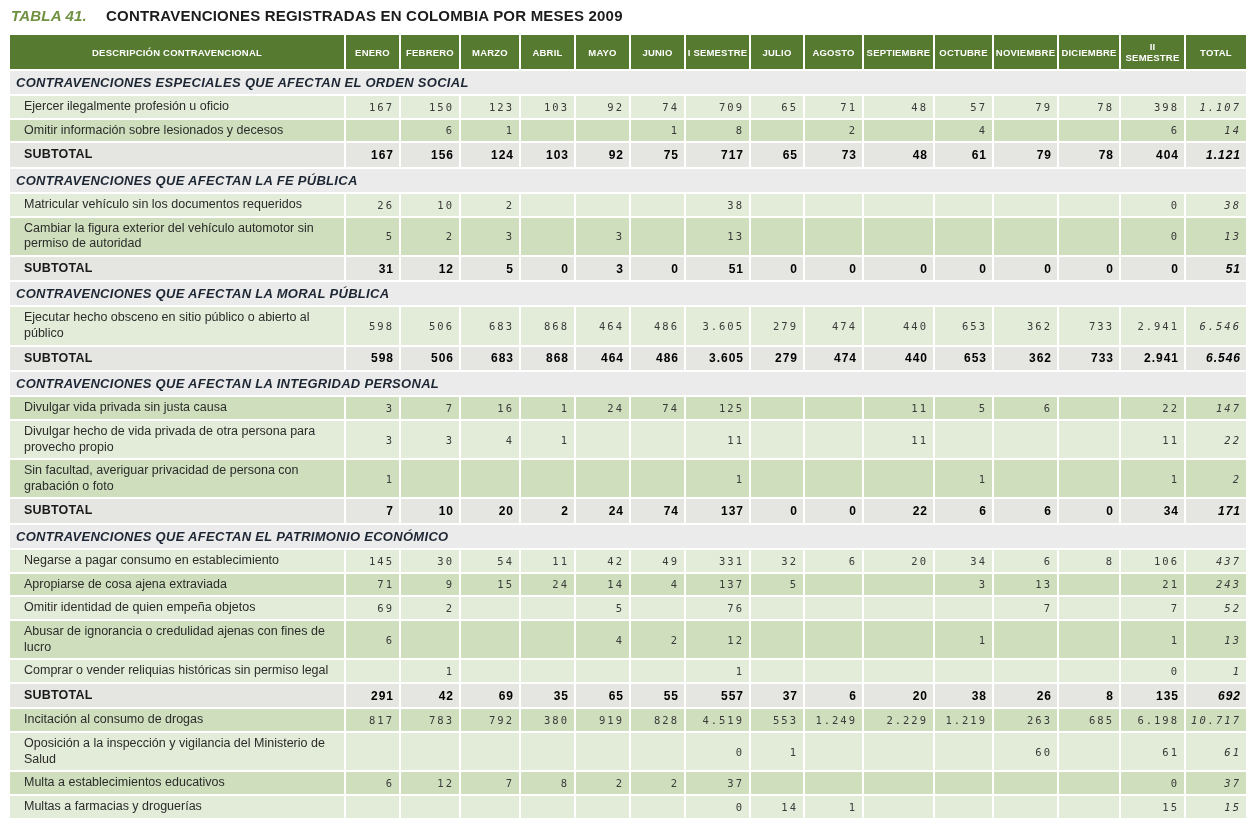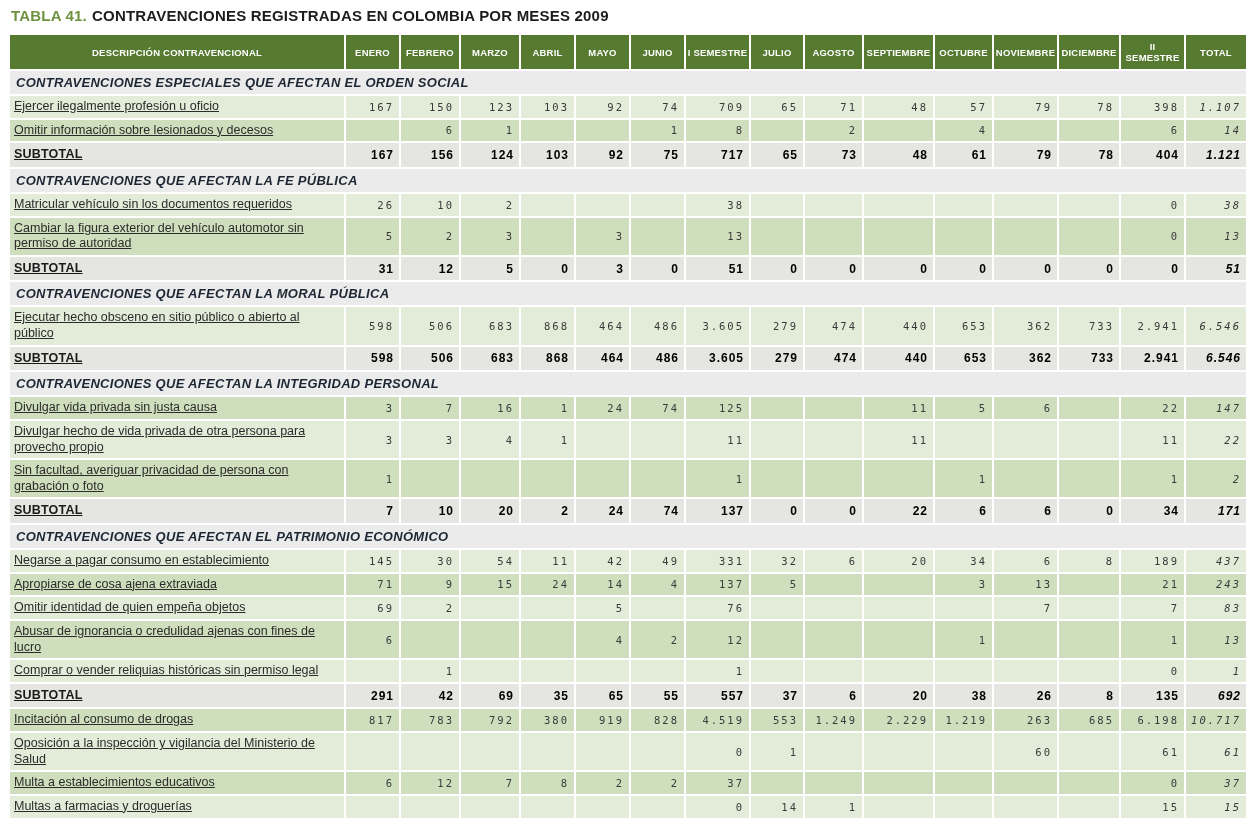--- a/index.html
+++ b/index.html
@@ -6,21 +6,21 @@
   html, body { background: #ffffff; }
   body {
     width: 1255px; height: 823px; overflow: hidden;
     font-family: "Liberation Sans", sans-serif;
   }
   .page { padding: 4px 9px 0 10px; }
 
   
   .title { font-size: 15px; font-weight: bold; letter-spacing: 0.2px;
            margin: 3px 0 11px 1px; color: #1c1c1c; }
-  .title .accent { color: #6f9140; margin-right: 5px; }
+  .title .accent { color: #6f9140; margin-right: 19px; font-style: italic; }
 
   
   table.tbl { border-collapse: separate; border-spacing: 0; table-layout: fixed;
               width: 1236px; }
   .tbl thead th {
     background: #557a30; color: #ffffff;
     font-size: 9.5px; font-weight: bold; letter-spacing: 0.2px;
     text-align: center; vertical-align: middle;
     padding: 6px 1px; border-right: 2px solid #ffffff; border-bottom: 2px solid #ffffff;
   }
@@ -37,21 +37,21 @@
     background: #ebebeb; color: #1d2633;
     font-size: 13px; font-weight: bold; letter-spacing: 0.3px;
     padding: 4px 2px 4px 6px;
   }
 
   
   tr.light td { background: #e3ecd8; }
   tr.dark  td { background: #cfdfbd; }
   td.desc {
     font-size: 12.5px; color: #2b2b2b; text-align: left;
-    padding: 3px 4px 3px 4px; line-height: 1.25; text-decoration: underline;
+    padding: 3px 4px 3px 14px; line-height: 1.25;
   }
   td.num {
     font-family: "DejaVu Sans Mono", monospace;
     font-size: 10.5px; color: #3a3a3a; text-align: right;
     letter-spacing: 2px; padding: 3px 5px 3px 0;
   }
 
   
   tr.subtotal td { background: #e5e5e2; }
   tr.subtotal td.desc {
@@ -359,21 +359,21 @@
           <td class="num">11</td>
           <td class="num">42</td>
           <td class="num">49</td>
           <td class="num">331</td>
           <td class="num">32</td>
           <td class="num">6</td>
           <td class="num">20</td>
           <td class="num">34</td>
           <td class="num">6</td>
           <td class="num">8</td>
-          <td class="num">189</td>
+          <td class="num">106</td>
           <td class="num">437</td>
         </tr>
         <tr class="dark">
           <td class="desc">Apropiarse de cosa ajena extraviada</td>
           <td class="num">71</td>
           <td class="num">9</td>
           <td class="num">15</td>
           <td class="num">24</td>
           <td class="num">14</td>
           <td class="num">4</td>
@@ -396,21 +396,21 @@
           <td class="num">5</td>
           <td class="num"></td>
           <td class="num">76</td>
           <td class="num"></td>
           <td class="num"></td>
           <td class="num"></td>
           <td class="num"></td>
           <td class="num">7</td>
           <td class="num"></td>
           <td class="num">7</td>
-          <td class="num">83</td>
+          <td class="num">52</td>
         </tr>
         <tr class="dark">
           <td class="desc">Abusar de ignorancia o credulidad ajenas con fines de lucro</td>
           <td class="num">6</td>
           <td class="num"></td>
           <td class="num"></td>
           <td class="num"></td>
           <td class="num">4</td>
           <td class="num">2</td>
           <td class="num">12</td>

